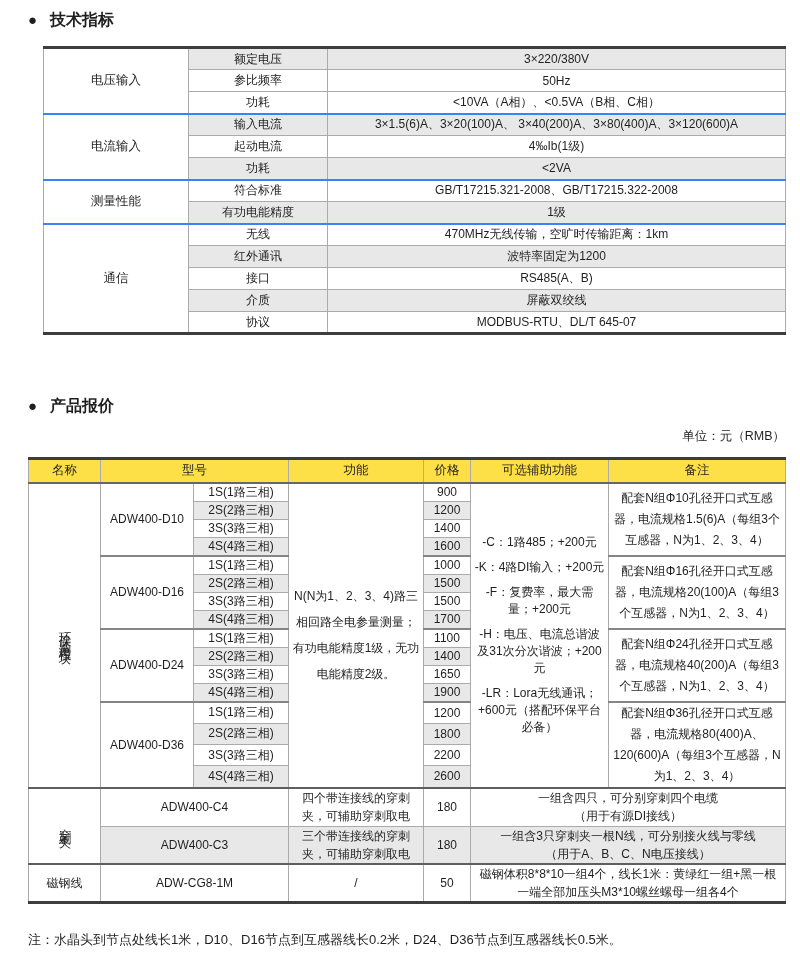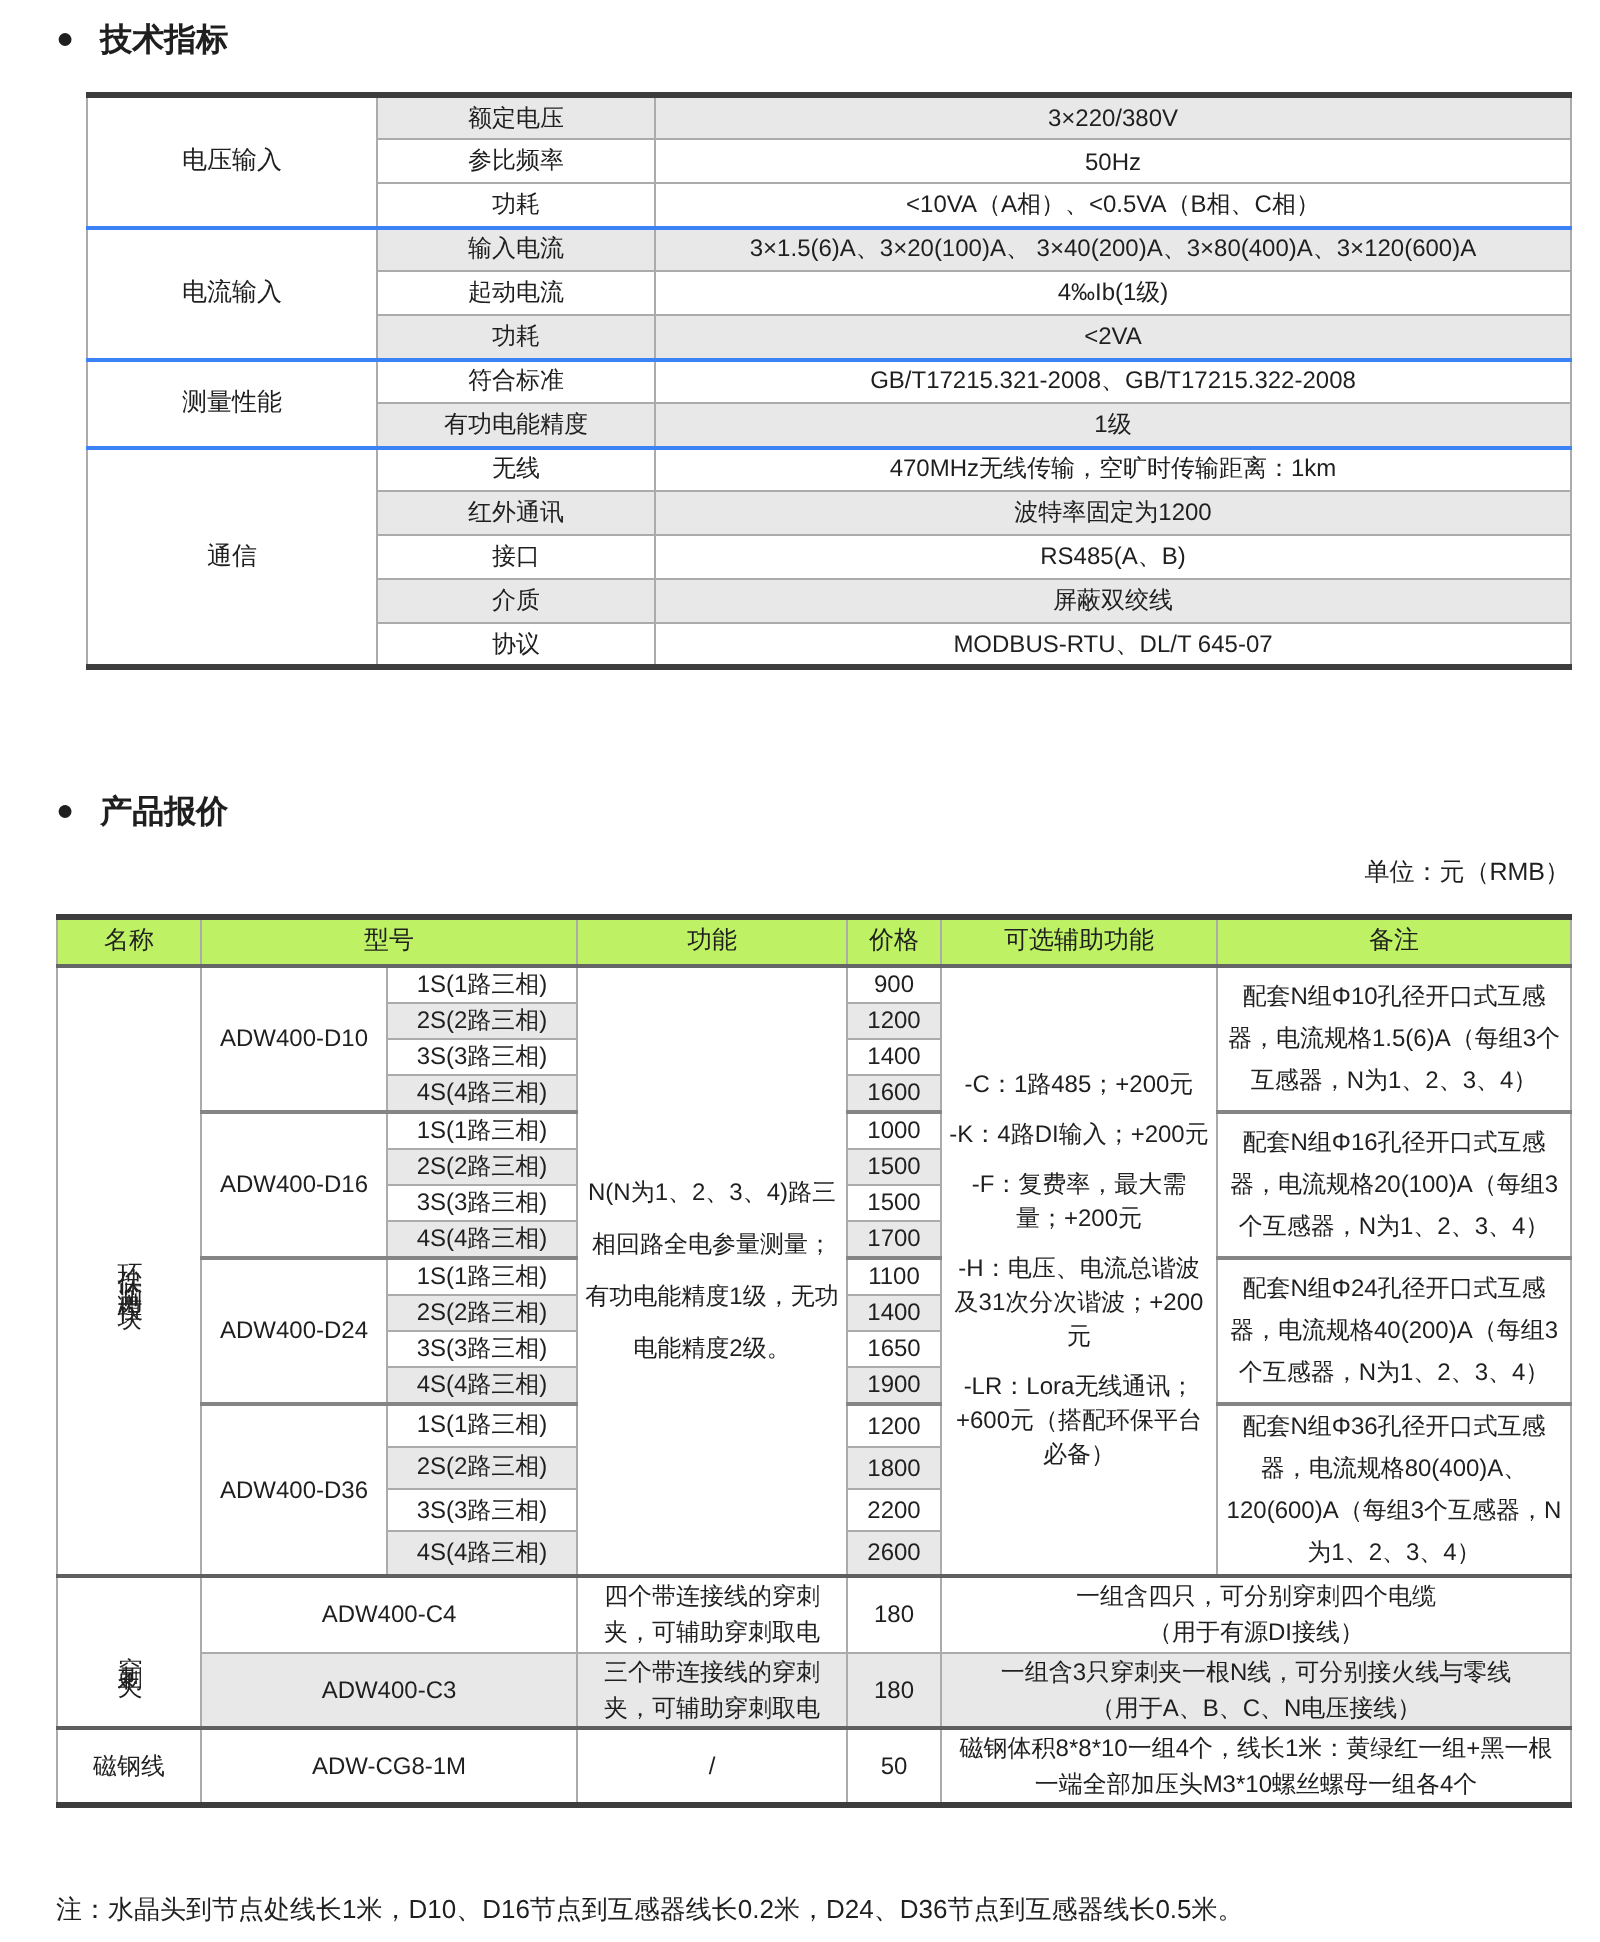--- a/index.html
+++ b/index.html
@@ -33,40 +33,40 @@
 
   
   .t2 { width: 757px; border-top: 3px solid #3d3d3d; border-bottom: 3px solid #3d3d3d; }
   .t2 td {
     border: 1px solid #ababab;
     text-align: center;
     vertical-align: middle;
     font-size: 12px;
     padding: 0 3px;
   }
-  .t2 tr.head td { background: #bef264; height: 24px; border-bottom: 2px solid #666; font-size: 12.5px; }
+  .t2 tr.head td { background: #fde047; height: 24px; border-bottom: 2px solid #666; font-size: 12.5px; }
   .t2 tr.spec-row td { height: 16px; }
   .t2 tr.grp td { border-top: 2px solid #858585; }
   .t2 tr.sec2-start td { border-top: 2px solid #5f5f5f; }
   .g { background: #e8e8e8; }
 
   .vert { writing-mode: vertical-rl; text-orientation: upright; letter-spacing: 4px; font-size: 12.5px; }
 
   .func-cell { text-align: left; padding: 4px 8px; line-height: 26px; font-size: 12.5px; }
   .opt-cell  { text-align: left; padding: 4px 6px; font-size: 12px; }
   .opt-cell p { margin: 8px 0; line-height: 17px; }
   .remark-cell { text-align: left; padding: 4px 10px; line-height: 21px; font-size: 12.5px; }
   .func-small { padding: 2px 8px; line-height: 18px; font-size: 12.5px; }
   .merged-remark { white-space: pre-line; line-height: 18px; font-size: 12.5px; padding: 2px 8px; margin-left: 39px; }
   .row-c4 td { height: 39px; }
   .row-c3 td { height: 37px; }
   .row-mag td { height: 37px; }
 
   .unit { font-size: 12.5px; text-align: left; }
-  .note { font-size: 13px; margin-top: 15px; }
+  .note { font-size: 13px; }
 </style>
 </head>
 <body>
 
 <div class="abs title" style="left:28px; top:10px;">
   <span class="bullet">●</span>
   <span>技术指标</span>
 </div>
 
 <table class="t1 abs" style="left:43px; top:46px;">

